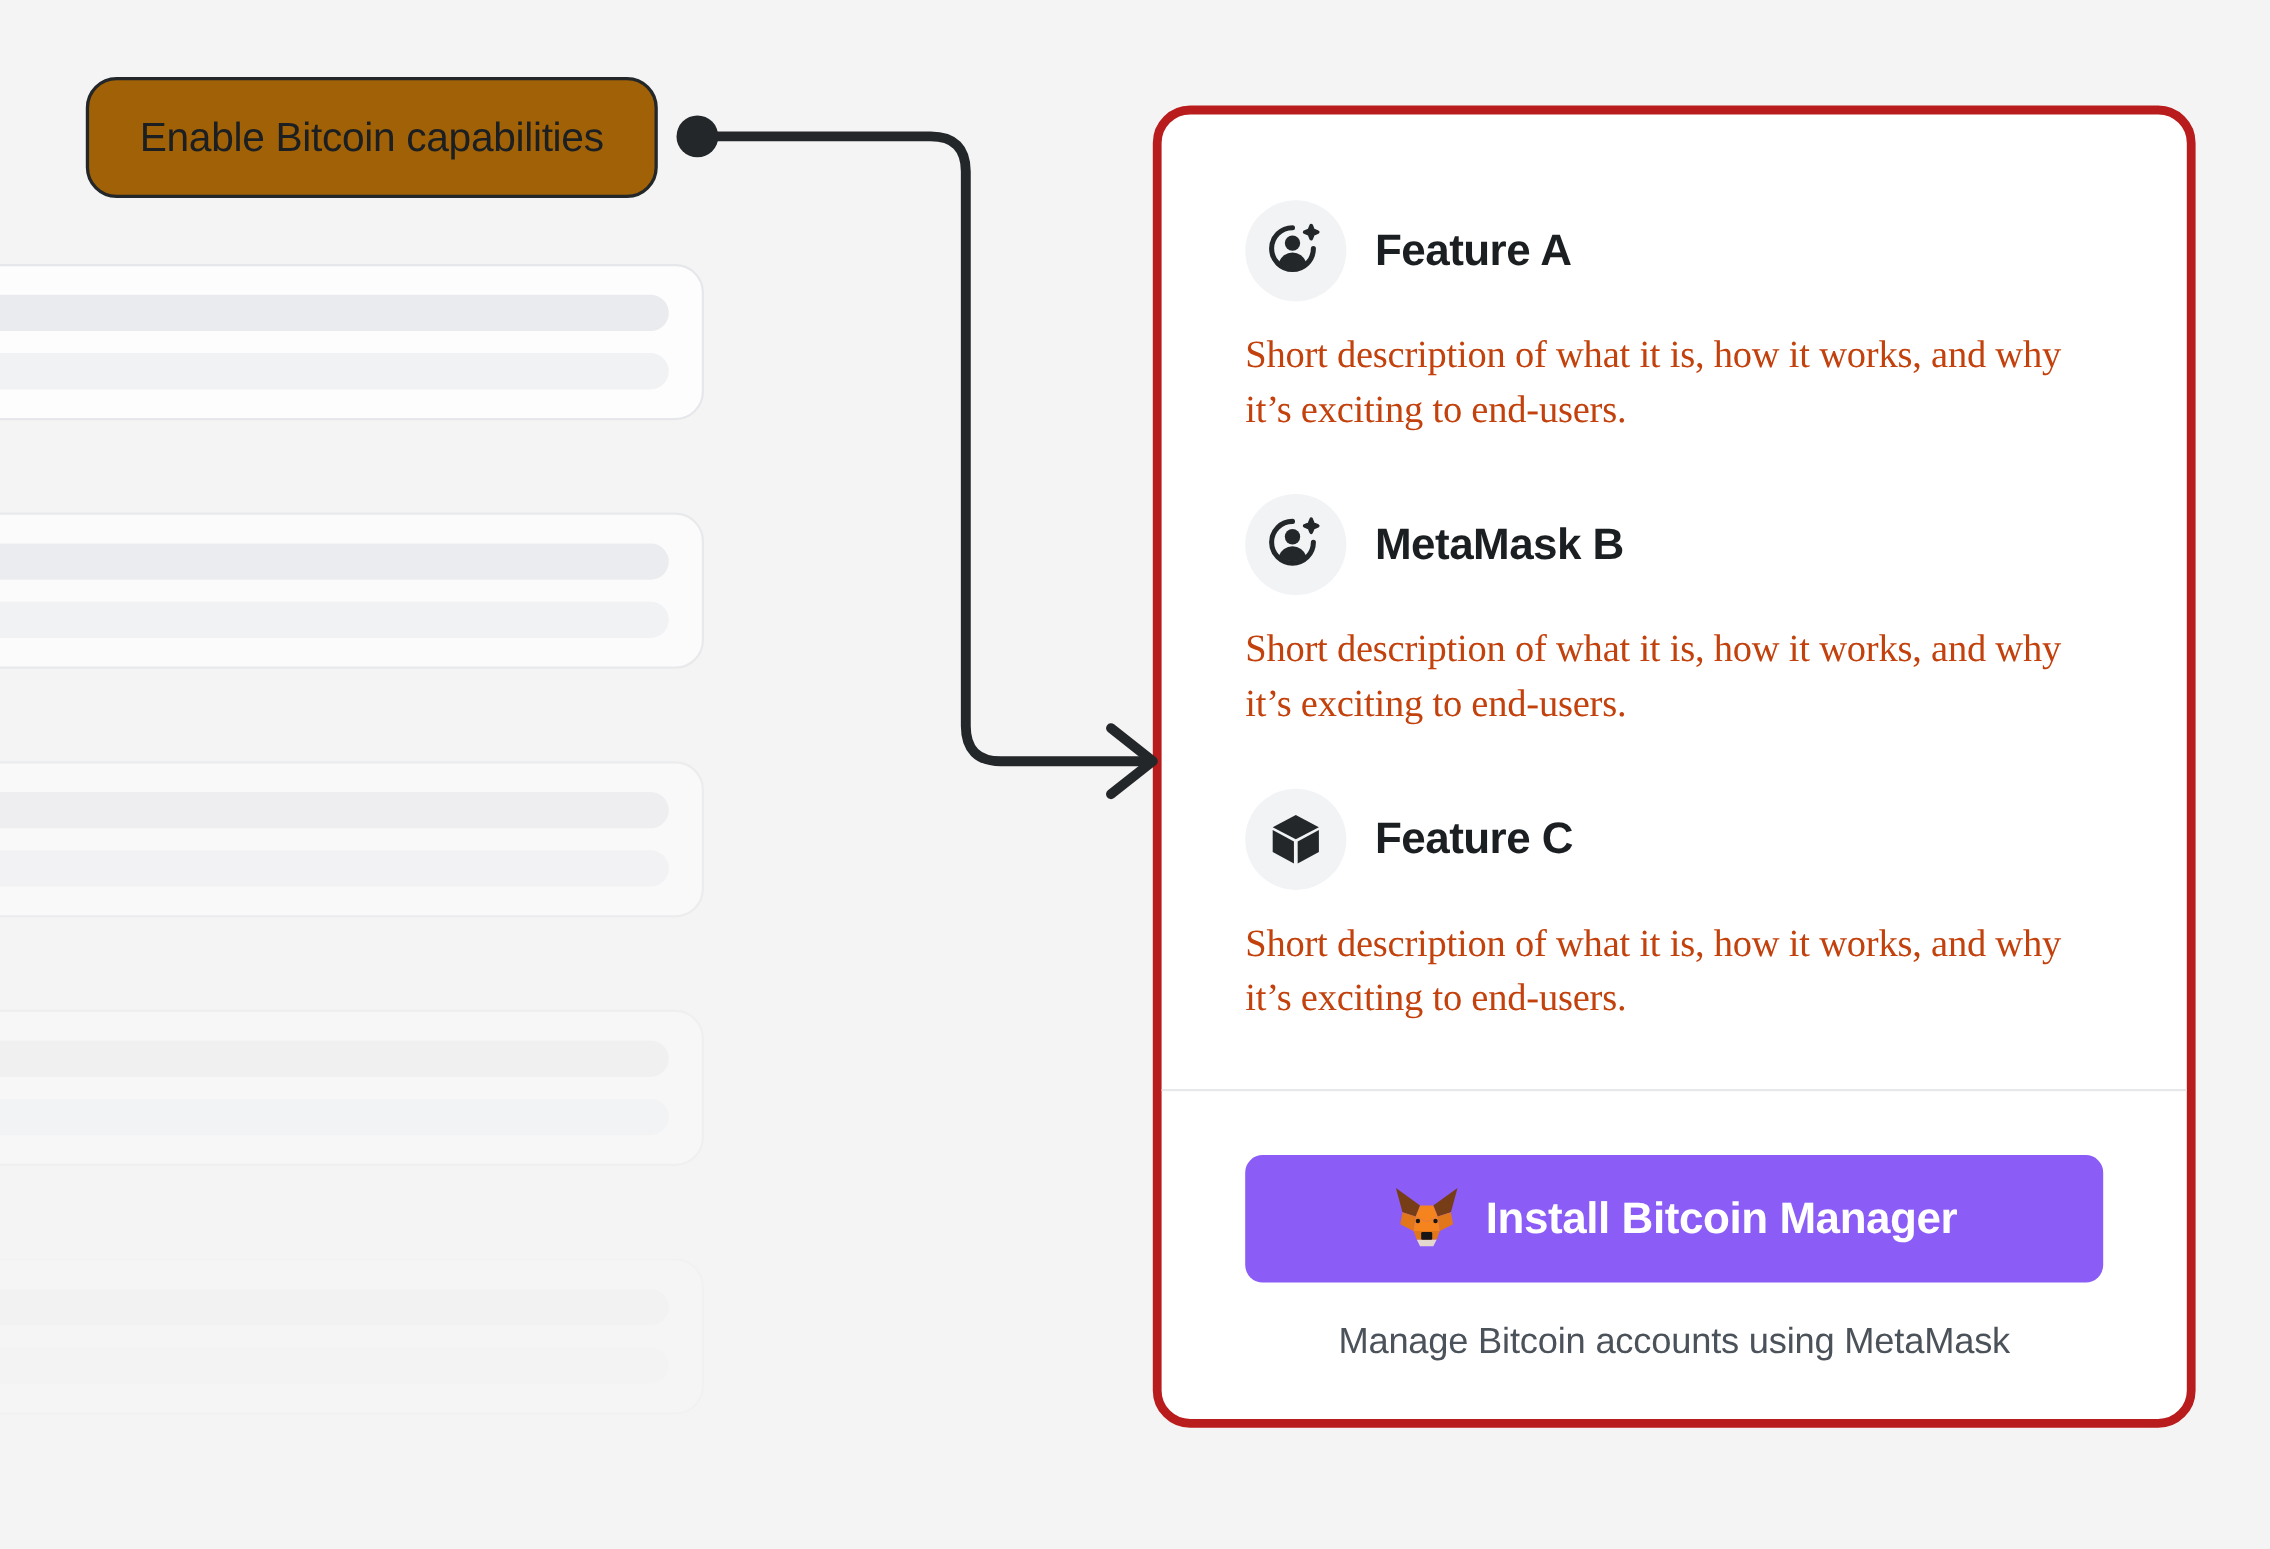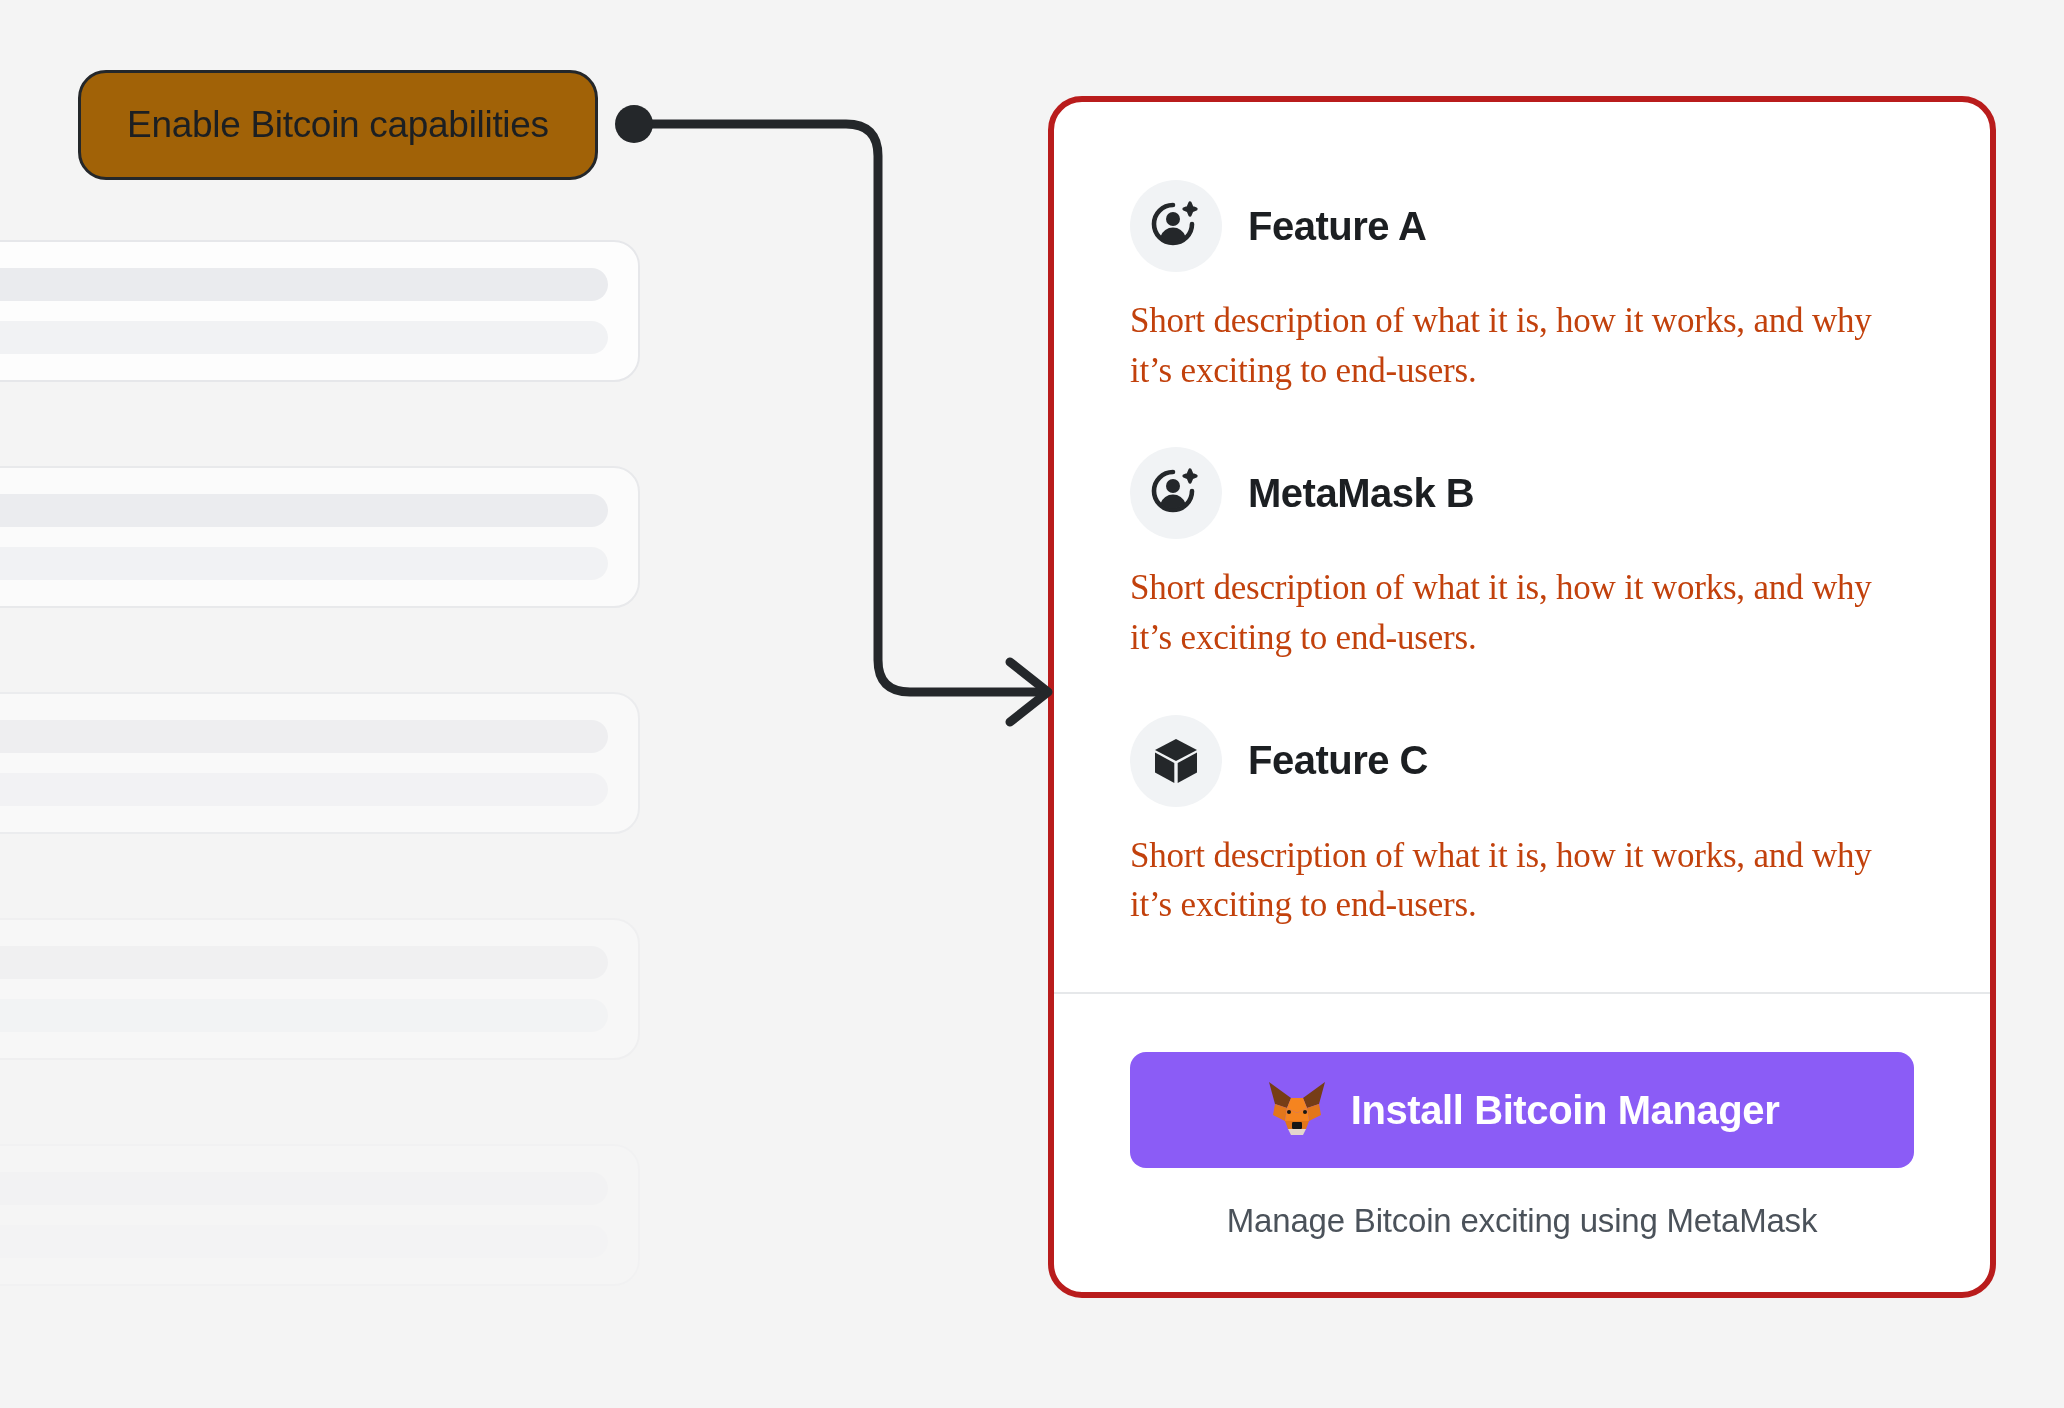--- a/index.html
+++ b/index.html
@@ -87,21 +87,21 @@
   }
 
   
   #feature-card {
     position: absolute;
     left: 1048px;
     top: 96px;
     width: 948px;
     height: 1202px;
     background: #ffffff;
-    border: 6px solid #b91c1c;
+    border: 8px solid #b91c1c;
     border-radius: 34px;
     z-index: 10;
     display: flex;
     flex-direction: column;
   }
 
   #feature-list {
     padding: 78px 74px 0 76px;
     flex: 1;
   }
@@ -283,16 +283,16 @@
           <path d="M22 29 L32 34 L42 29 L44 42 L20 42 Z" fill="#f5841f"></path>
           <path d="M20 42 L44 42 L41 50 L23 50 Z" fill="#e2761b"></path>
           <path d="M23 50 L41 50 L38 56 L26 56 Z" fill="#e4d7cd"></path>
           <rect x="27" y="43" width="10" height="7" rx="1.2" fill="#161616"></rect>
           <circle cx="24" cy="33" r="2" fill="#161616"></circle>
           <circle cx="40" cy="33" r="2" fill="#161616"></circle>
         </svg>
       </span>
       <span class="btn-label">Install Bitcoin Manager</span>
     </button>
-    <div id="install-caption">Manage Bitcoin exciting using MetaMask</div>
+    <div id="install-caption">Manage Bitcoin accounts using MetaMask</div>
   </div>
 
 </div>
 
 </body></html>

